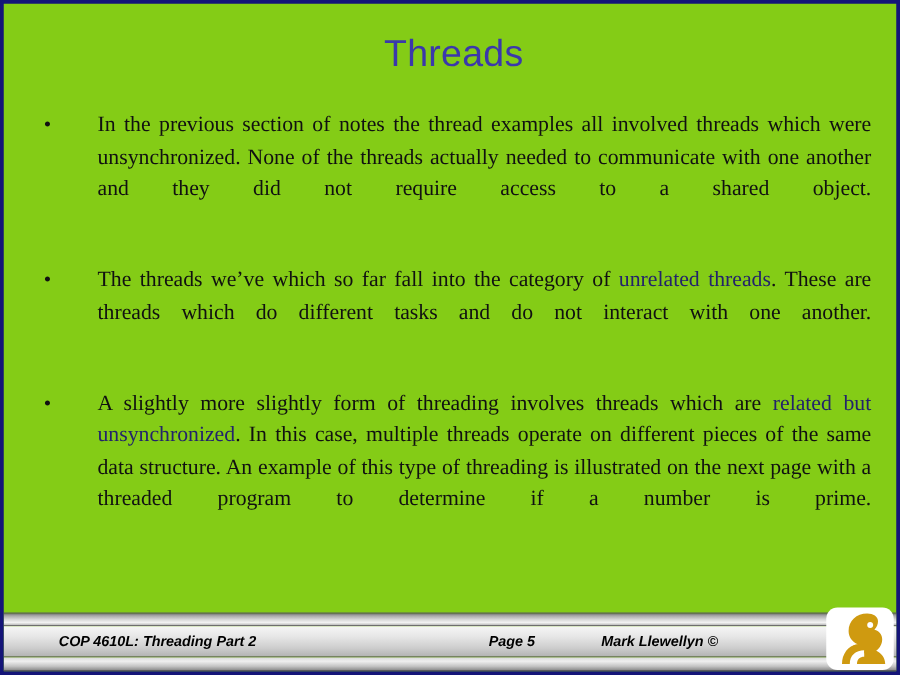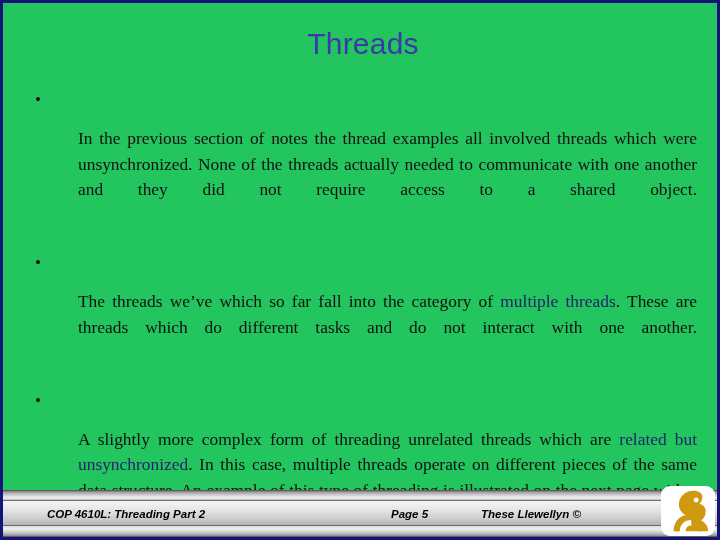--- a/index.html
+++ b/index.html
@@ -6,21 +6,21 @@
   html, body {
     margin: 0;
     padding: 0;
     background: #ffffff;
   }
 
   #slide {
     position: relative;
     width: 720px;
     height: 540px;
-    background: #22c55e;
+    background: #84cc16;
     border: 3px solid #141478;
     box-sizing: border-box;
     overflow: hidden;
     font-family: "Liberation Serif", "DejaVu Serif", serif;
   }
 
   
   #slide-title {
     position: absolute;
     left: 0;
@@ -65,21 +65,20 @@
 
   .bullet-text {
     flex: 1 1 auto;
     font-family: "Liberation Serif", "DejaVu Serif", serif;
     font-size: 17.4px;
     line-height: 25.5px;
     color: #111111;
     text-align: justify;
     text-justify: inter-word;
     hyphens: none;
-    margin-top: 39px;
   }
   
   .bullet-text::after {
     content: "";
     display: inline-block;
     width: 100%;
   }
 
   .hl-navy  { color: #23236b; }
   .hl-blue  { color: #23236b; }
@@ -184,41 +183,41 @@
     <div class="bullet-row">
       <div class="bullet-marker">•</div>
       <div class="bullet-text">
         <span>In the previous section of notes the thread examples all involved threads which were unsynchronized.  None of the threads actually needed to communicate with one another and they did not require access to a shared object.</span>
       </div>
     </div>
 
     <div class="bullet-row">
       <div class="bullet-marker">•</div>
       <div class="bullet-text">
-        <span>The threads we’ve which so far fall into the category of </span><span class="hl-navy">multiple threads</span><span>.  These are threads which do different tasks and do not interact with one another.</span>
+        <span>The threads we’ve which so far fall into the category of </span><span class="hl-navy">unrelated threads</span><span>.  These are threads which do different tasks and do not interact with one another.</span>
       </div>
     </div>
 
     <div class="bullet-row">
       <div class="bullet-marker">•</div>
       <div class="bullet-text">
-        <span>A  slightly more complex form of threading unrelated threads which are </span><span class="hl-blue">related but unsynchronized</span><span>.  In this case, multiple threads operate on different pieces of the same data structure.  An example of this type of threading is illustrated on the next page with a threaded program to determine if a number is prime.</span>
+        <span>A  slightly more slightly form of threading involves threads which are </span><span class="hl-blue">related but unsynchronized</span><span>.  In this case, multiple threads operate on different pieces of the same data structure.  An example of this type of threading is illustrated on the next page with a threaded program to determine if a number is prime.</span>
       </div>
     </div>
 
   </div>
 
   <div id="footer">
     <div class="fbar" id="fbar-top"></div>
     <div class="fbar" id="fbar-main"></div>
     <div class="fbar" id="fbar-bottom"></div>
 
     <div class="footer-text" id="footer-course">COP 4610L:  Threading Part 2</div>
     <div class="footer-text" id="footer-page">Page 5</div>
-    <div class="footer-text" id="footer-author">These Llewellyn ©</div>
+    <div class="footer-text" id="footer-author">Mark Llewellyn ©</div>
   </div>
 
   <div id="logo-wrap">
     <svg width="48" height="48" viewBox="0 0 100 100" aria-hidden="true">
       <g fill="#cf9a10">
         <path d="M62 8 C44 8 31 20 31 37 C31 47 37 55 46 59
                  C38 60 31 64 27 70 C22 77 20 84 20 92
                  L33 92 C33 85 35 79 40 75 C44 71 50 69 57 69
                  L57 80 C50 80 45 84 45 92 L92 92
                  C92 82 86 74 77 70 C83 66 87 59 87 51

